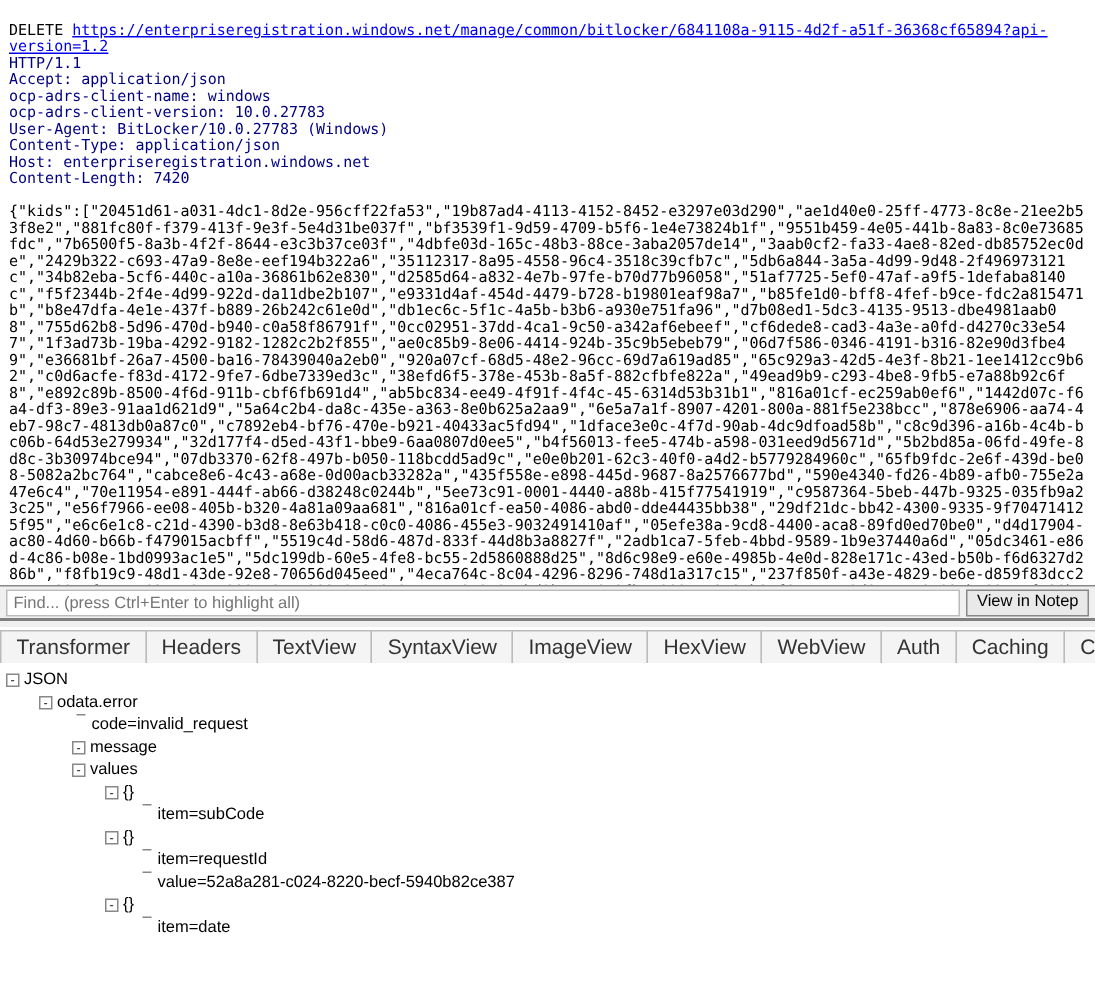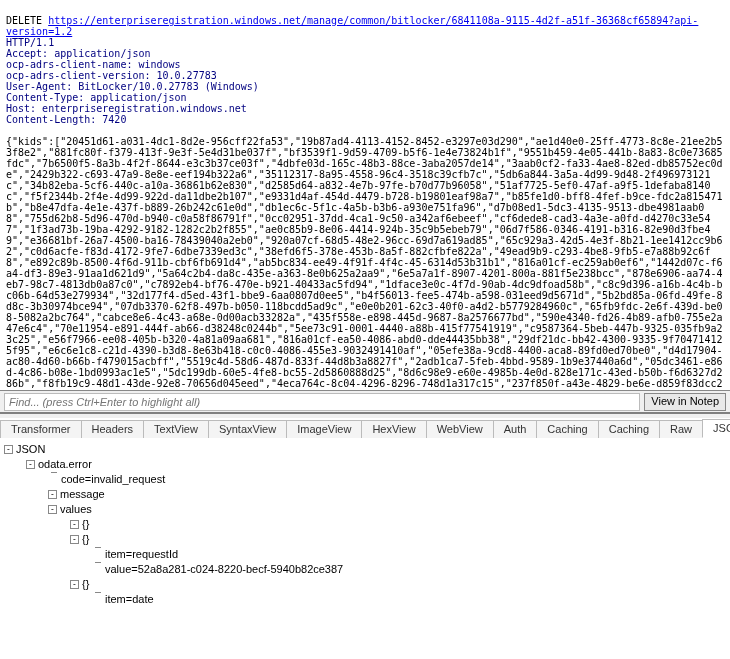--- a/index.html
+++ b/index.html
@@ -36,42 +36,41 @@
     font-size: 11px;
   }
   .findbar input {
     flex: 1;
     border: 1px solid #bbb;
     height: 18px;
     margin: 2px 4px;
     padding: 1px 4px;
     font-size: 11px;
     color: #888;
-    font-style: italic;
   }
   .findbar .btn {
     border: 1px solid #888;
     height: 18px;
     margin: 2px 4px 2px 0;
     padding: 1px 6px;
     background: #e9e9e9;
     font-size: 11px;
     cursor: pointer;
   }
   .divider {
     border-top: 2px solid #808080;
     height: 6px;
     background: #f0f0f0;
   }
   .tabbar {
     display: flex;
     border-bottom: 1px solid #bbb;
     background: #fff;
     font-family: sans-serif;
-    font-size: 11px;
+    font-size: 14px;
     align-items: flex-end;
   }
   .tab {
     border: 1px solid #bbb;
     border-bottom: none;
     padding: 2px 10px 3px 10px;
     margin-right: -1px;
     background: #f4f4f4;
     cursor: pointer;
     position: relative;
@@ -185,20 +184,23 @@
         <div class="node">
           <span class="toggle">-</span>
           <span class="key">values</span>
         </div>
         <div class="branch">
           <div class="node">
             <span class="toggle">-</span>
             <span class="key">{}</span>
           </div>
           <div class="branch">
+            <div class="leaf">
+              <span class="key">item=subCode</span>
+            </div>
           </div>
           <div class="node">
             <span class="toggle">-</span>
             <span class="key">{}</span>
           </div>
           <div class="branch">
             <div class="leaf">
               <span class="key">item=requestId</span>
             </div>
             <div class="leaf">

